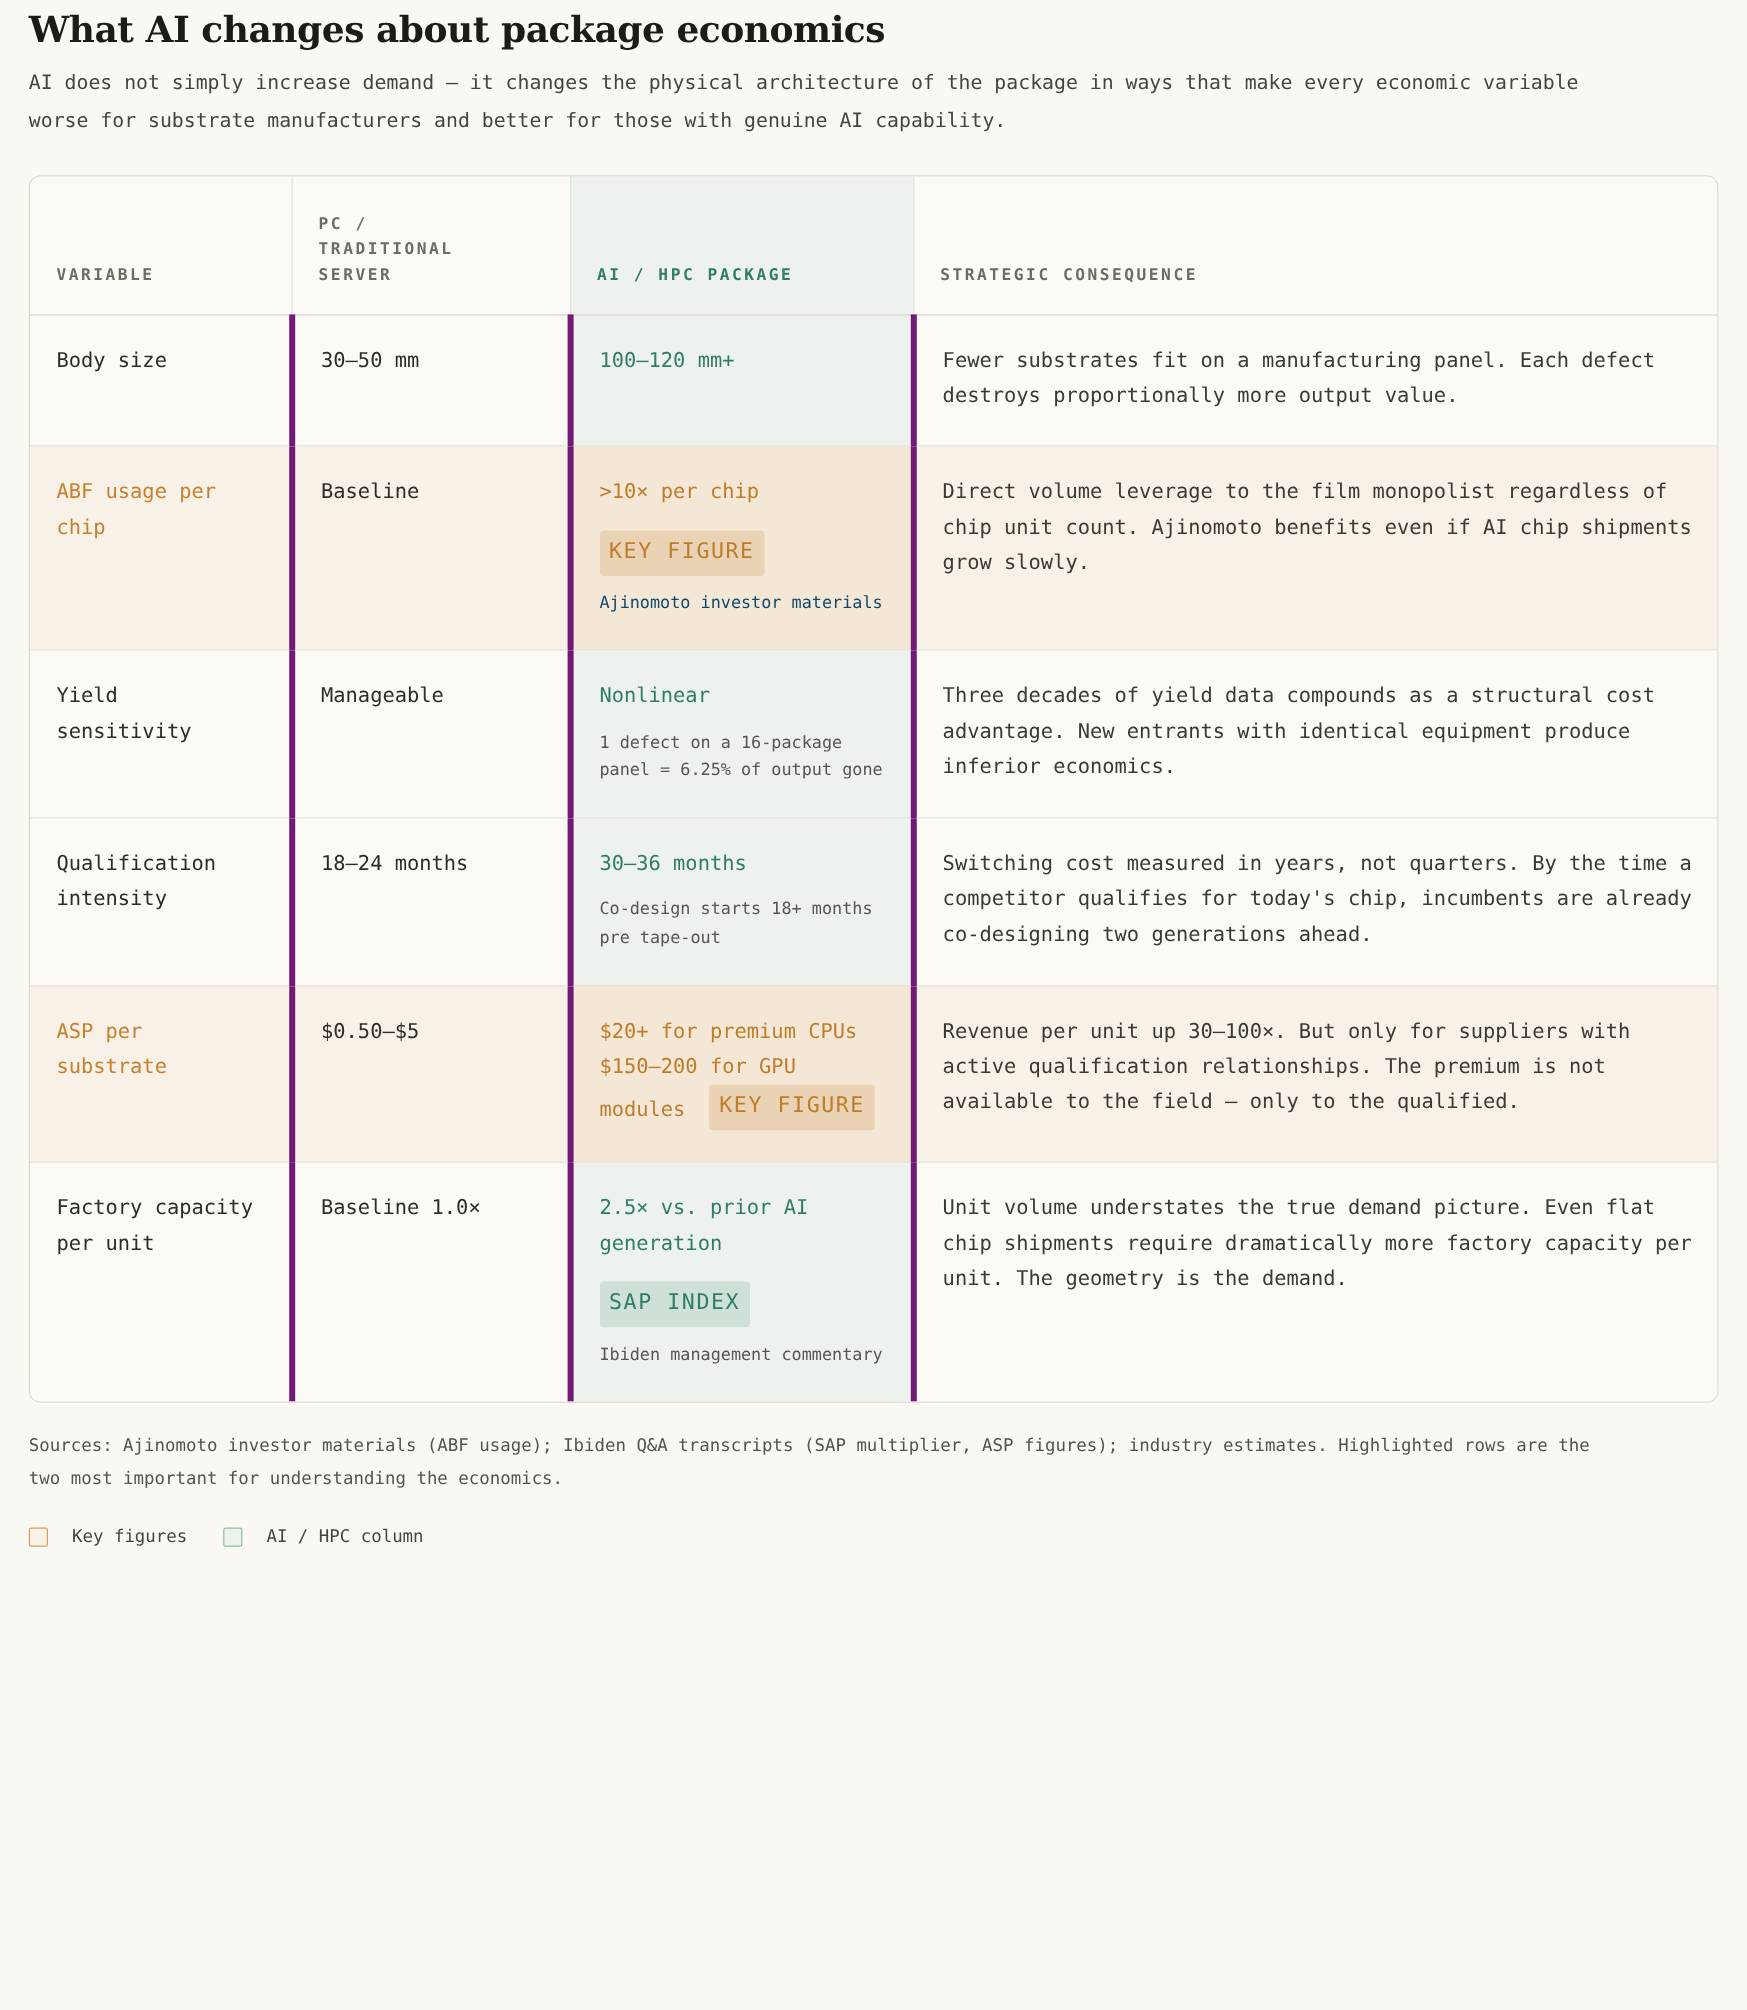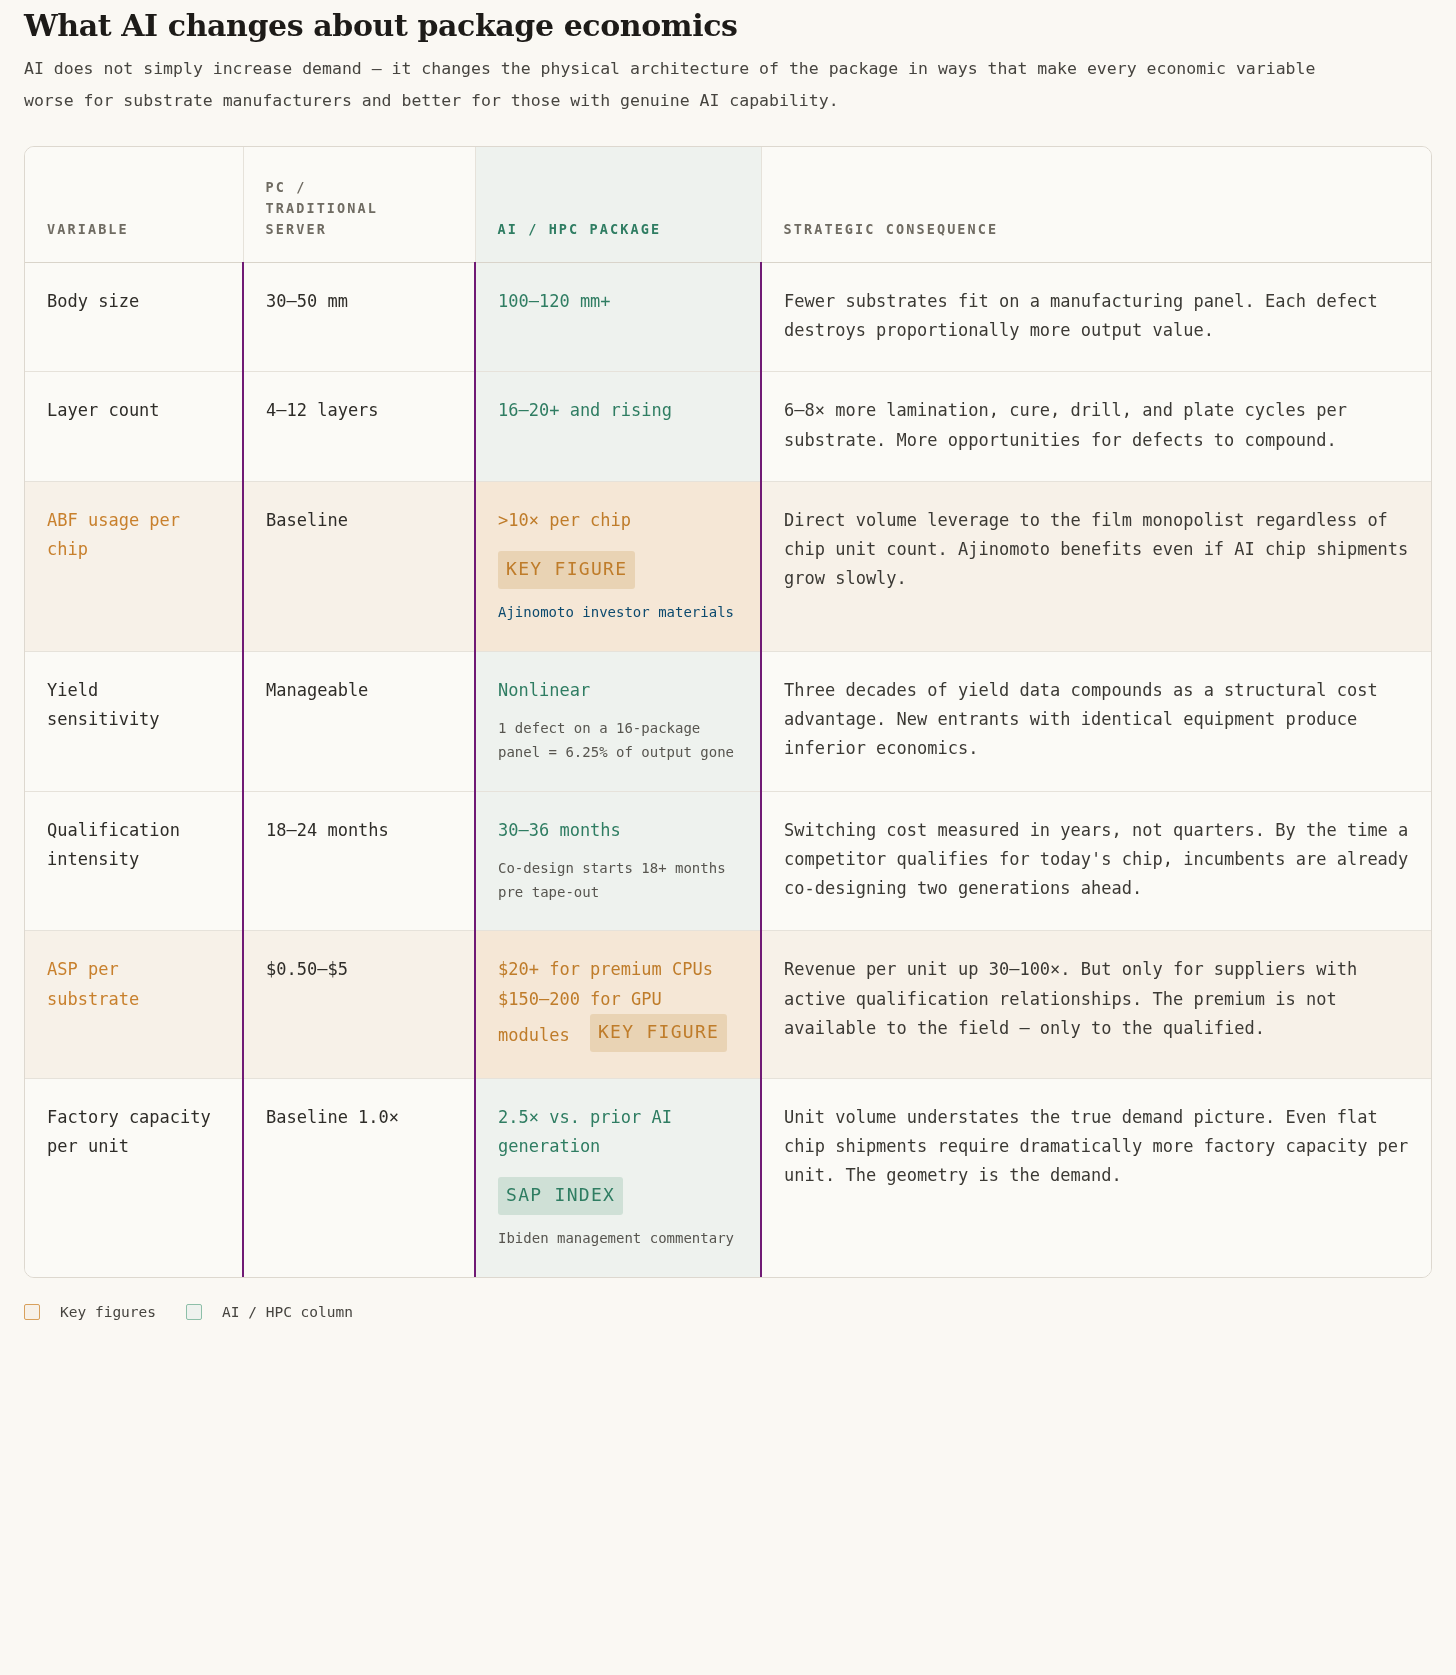--- a/index.html
+++ b/index.html
@@ -74,21 +74,21 @@
     background: #eef2ee;
     color: #2f7d62;
   }
 
   tbody td {
     vertical-align: top;
     padding: 24px 22px 26px 22px;
     font-size: 17px;
     line-height: 1.72;
     border-top: 1px solid #e6e2da;
-    border-right: 2px solid #701a75;
+    border-right: 5px solid #701a75;
     background: #fbfaf6;
     word-wrap: break-word;
   }
   tbody td:last-child { border-right: none; }
   tbody tr:first-child td { border-top: none; }
 
   td.var-cell { color: #2e2c28; }
   td.base-cell { color: #2e2c28; }
   td.ai-cell {
     background: #eef2ee;
@@ -197,28 +197,20 @@
       </thead>
       <tbody id="tbody">
           <tr>
             <td class="var-cell">Body size</td>
             <td class="base-cell">30–50 mm</td>
             <td class="ai-cell">
               <span class="ai-main" style="white-space: pre-line;">100–120 mm+</span>
             </td>
             <td class="cons-cell">Fewer substrates fit on a manufacturing panel. Each defect destroys proportionally more output value.</td>
           </tr>
-          <tr>
-            <td class="var-cell">Layer count</td>
-            <td class="base-cell">4–12 layers</td>
-            <td class="ai-cell">
-              <span class="ai-main" style="white-space: pre-line;">16–20+ and rising</span>
-            </td>
-            <td class="cons-cell">6–8× more lamination, cure, drill, and plate cycles per substrate. More opportunities for defects to compound.</td>
-          </tr>
           <tr class="key">
             <td class="var-cell">ABF usage per chip</td>
             <td class="base-cell">Baseline</td>
             <td class="ai-cell">
               <span class="ai-main" style="white-space: pre-line;">&gt;10× per chip</span>
               <div style="margin-top: 8px;"><span class="badge amber badge-block">KEY FIGURE</span></div>
               <span class="ai-note">Ajinomoto investor materials</span>
             </td>
             <td class="cons-cell">Direct volume leverage to the film monopolist regardless of chip unit count. Ajinomoto benefits even if AI chip shipments grow slowly.</td>
           </tr>
@@ -256,20 +248,21 @@
               <span class="ai-main" style="white-space: pre-line;">2.5× vs. prior AI generation</span>
               <div style="margin-top: 8px;"><span class="badge teal badge-block">SAP INDEX</span></div>
               <span class="ai-note">Ibiden management commentary</span>
             </td>
             <td class="cons-cell">Unit volume understates the true demand picture. Even flat chip shipments require dramatically more factory capacity per unit. The geometry is the demand.</td>
           </tr>
         </tbody>
     </table>
   </div>
 
+  <p class="sources">Sources: Ajinomoto investor materials (ABF usage); Ibiden Q&amp;A transcripts (SAP multiplier, ASP figures); industry estimates. Highlighted rows are the two most important for understanding the economics.</p>
 
   <div class="legend">
     <div class="legend-item">
       <span class="swatch amber"></span>
       <span>Key figures</span>
     </div>
     <div class="legend-item">
       <span class="swatch teal"></span>
       <span>AI / HPC column</span>
     </div>

